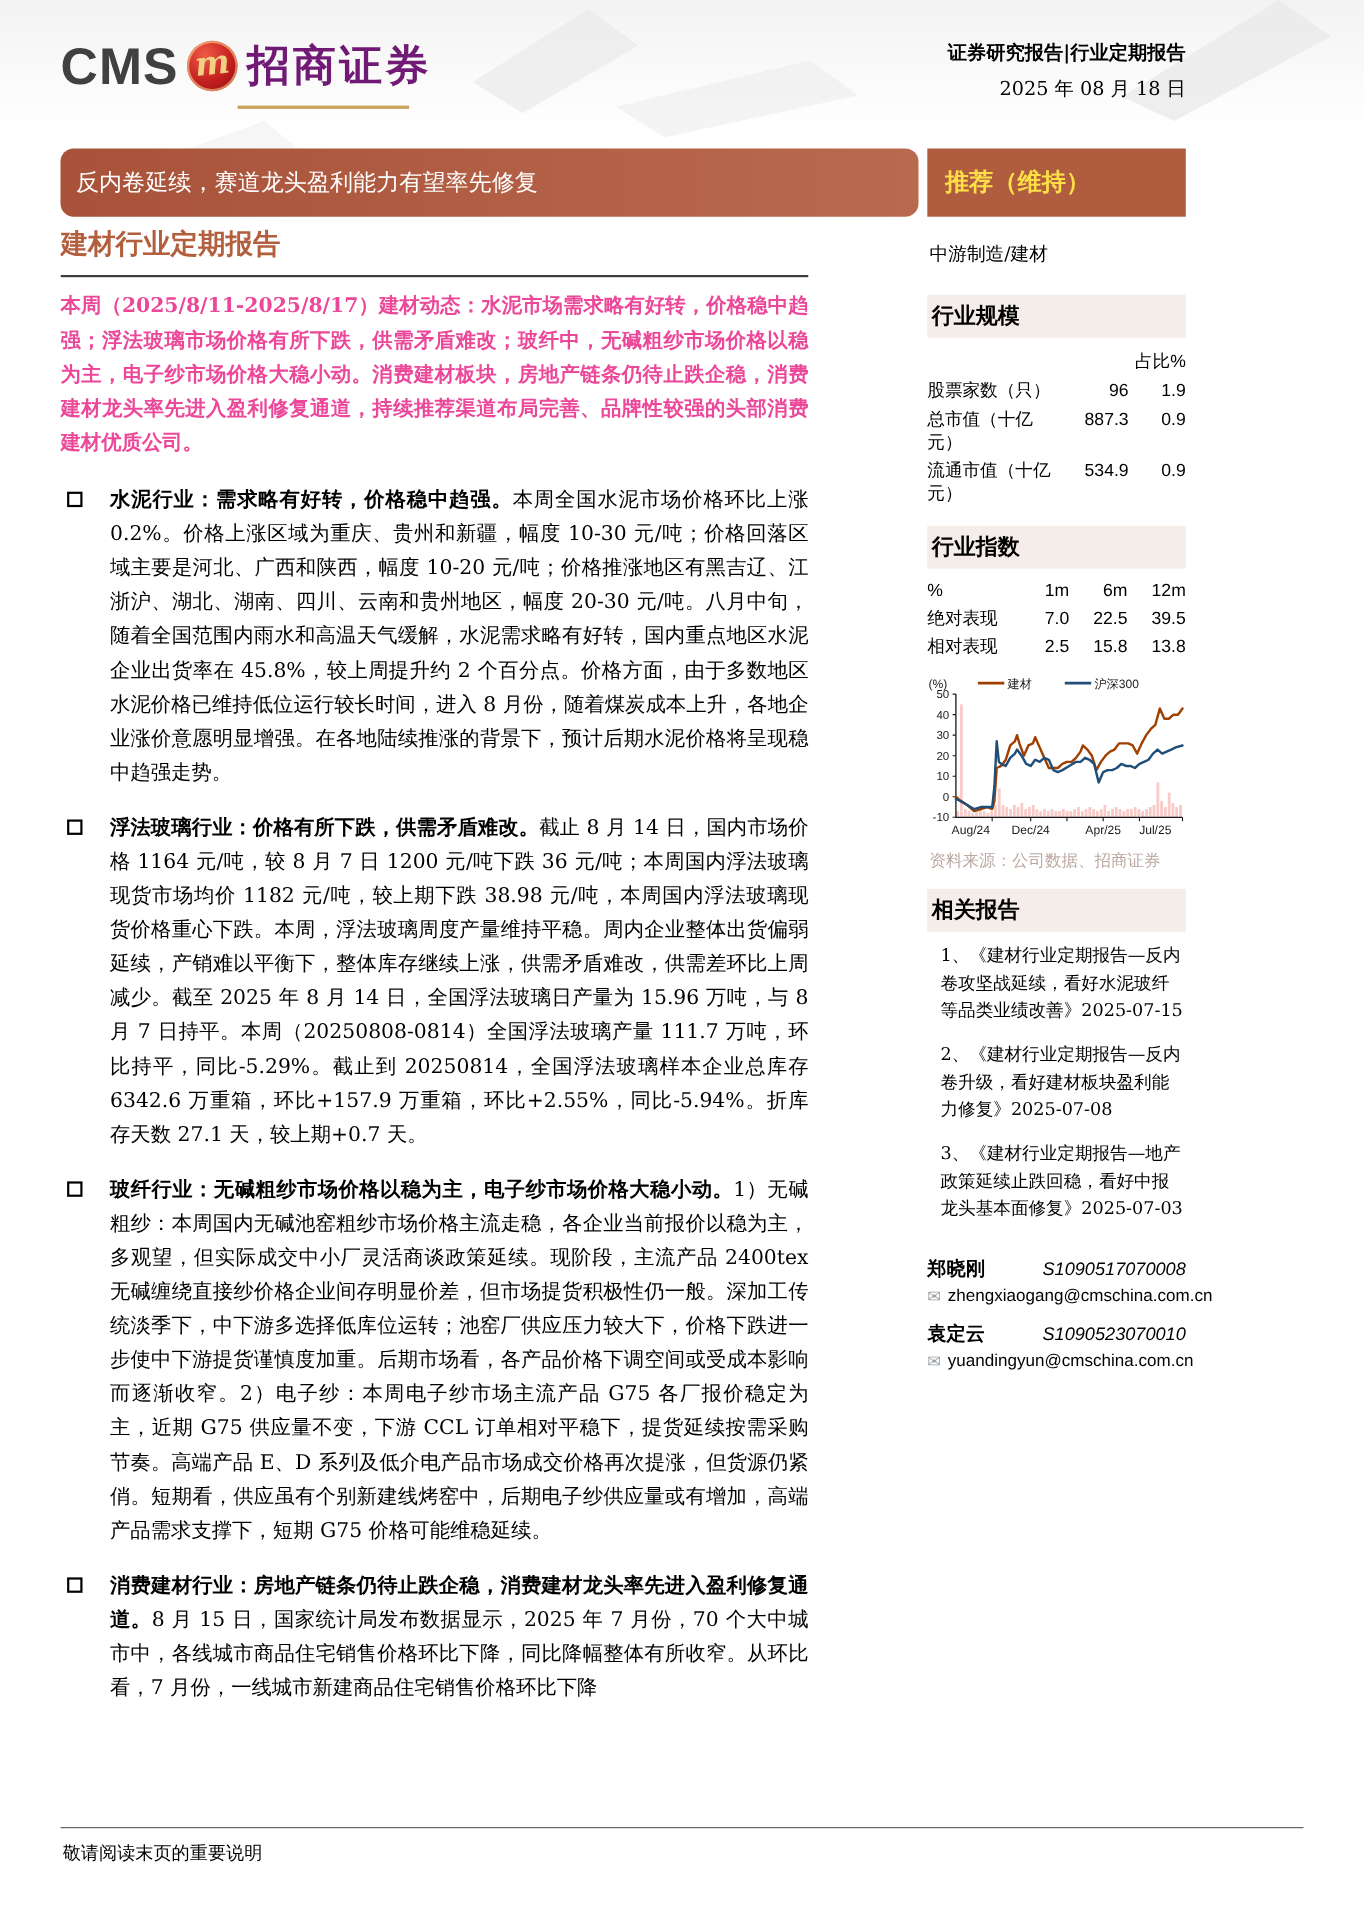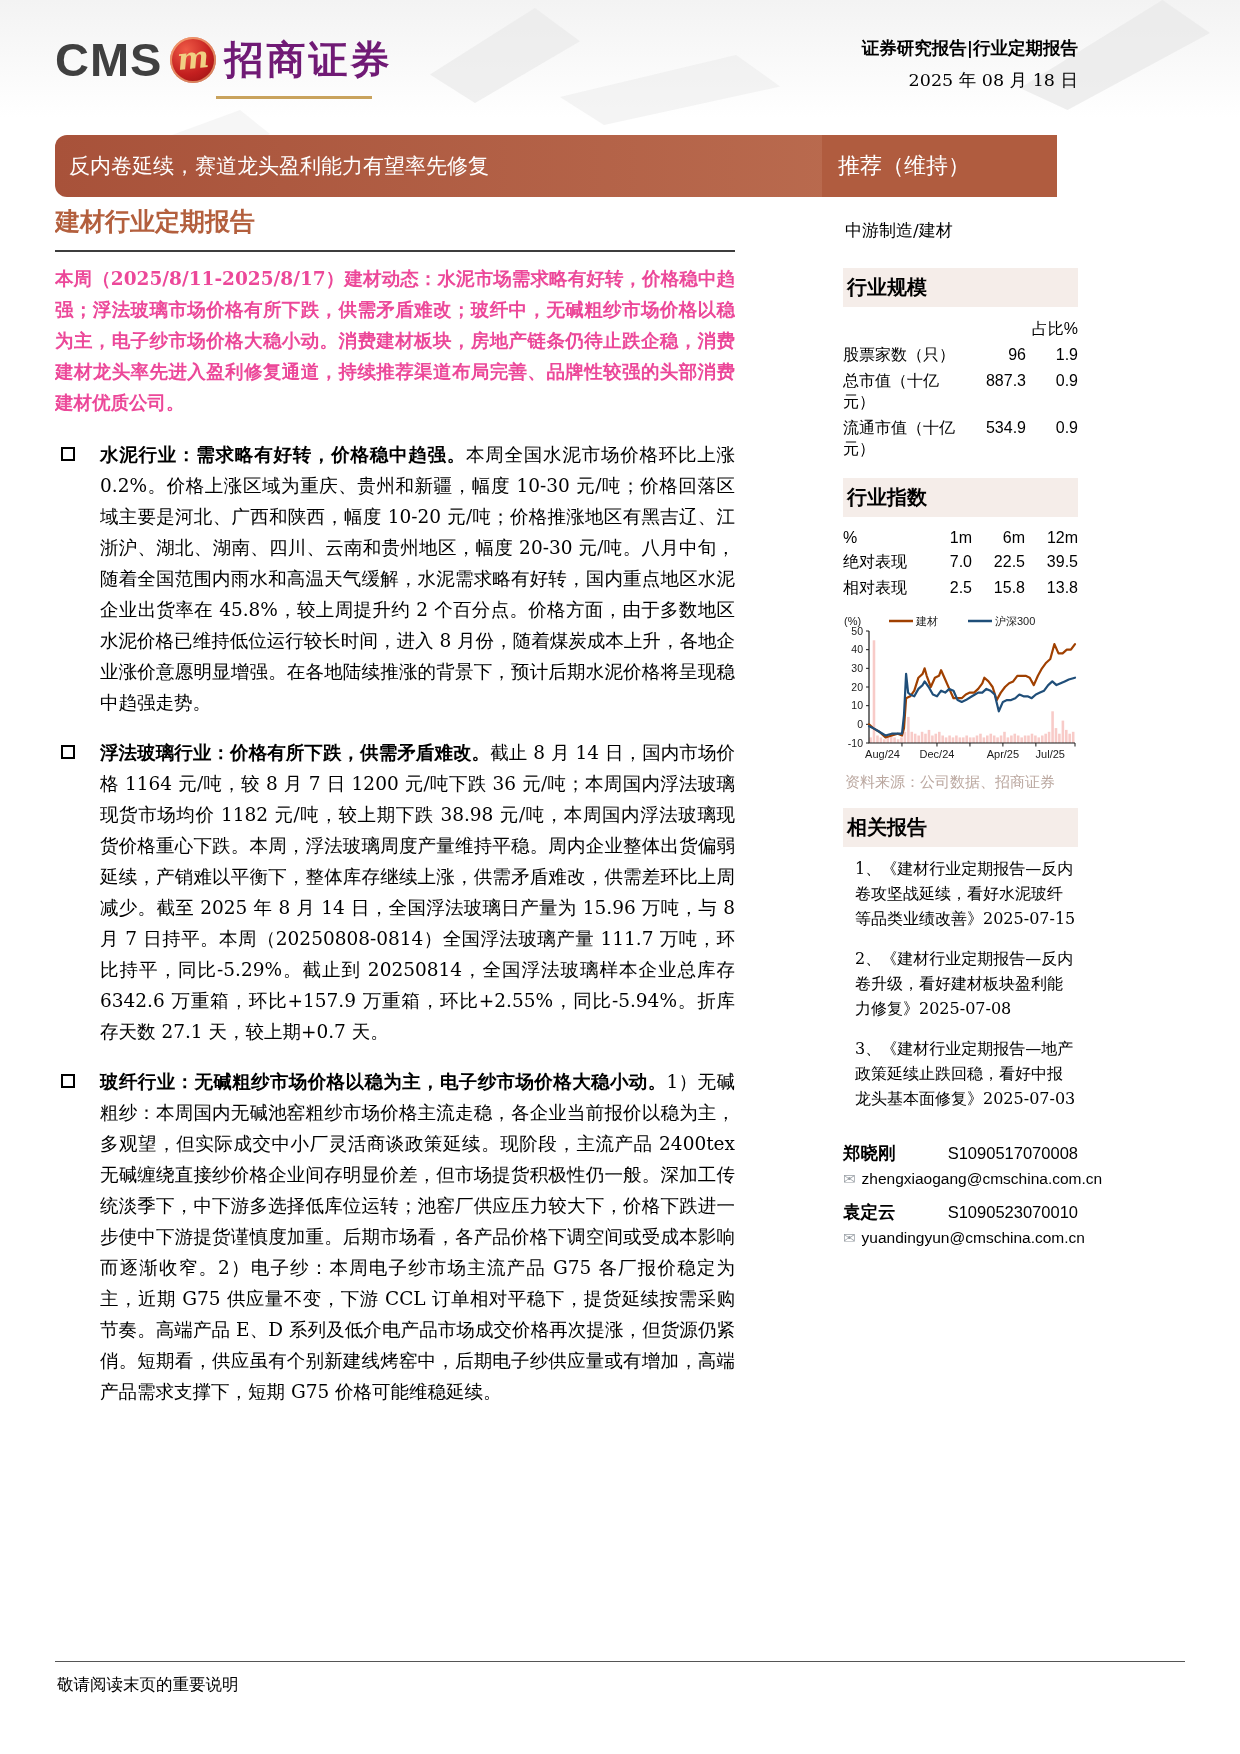--- a/index.html
+++ b/index.html
@@ -27,22 +27,22 @@
   .logo .brand{font-size:39px;font-weight:bold;color:#701a75;vertical-align:middle;letter-spacing:3px;}
   .gold-underline{position:absolute;left:216px;top:96px;width:156px;height:3px;background:#c9a35d;}
 
   .doc-type{position:absolute;right:162px;top:36px;font-size:17.5px;font-weight:bold;}
   .doc-date{position:absolute;right:162px;top:68px;font-size:17.5px;}
 
   
   .banner{position:absolute;left:55px;top:135px;width:780px;height:62px;box-sizing:border-box;
           background:linear-gradient(90deg,#a8523a,#b96a4e);color:#fff;font-size:21px;font-weight:normal;
           line-height:62px;padding-left:14px;white-space:nowrap;border-radius:12px;}
-  .rating{position:absolute;left:822px;top:135px;width:235px;height:62px;box-sizing:border-box;
-          background:#b05c3f;color:#ffffff;font-size:22px;font-weight:normal;line-height:62px;padding-left:16px;}
+  .rating{position:absolute;left:843px;top:135px;width:235px;height:62px;box-sizing:border-box;
+          background:#b05c3f;color:#fde047;font-size:22px;font-weight:bold;line-height:62px;padding-left:16px;}
 
   
   .main{position:absolute;left:55px;top:203px;width:680px;height:1447px;overflow:hidden;}
   .subtitle{color:#b35f3d;font-size:25px;font-weight:bold;margin:2px 0 12px 0;}
   .rule{border:none;border-top:2.5px solid #3d3d3d;margin:0 0 11px 0;}
   .summary{color:#ec4899;font-weight:bold;font-size:18.5px;line-height:31px;text-align:justify;margin:0 0 21px 0;}
   .bullet{position:relative;padding-left:45px;margin-bottom:19px;font-size:18.5px;line-height:31px;text-align:justify;}
   .bullet .sq{position:absolute;left:6px;top:8px;width:10px;height:10px;border:2px solid #000;background:#fff;}
   .bt{font-weight:bold;}
 
@@ -60,21 +60,21 @@
   .t-idx .lbl{width:76px;flex:none;}
   .t-idx .c{flex:1;}
   .chart-wrap{margin:2px 0 0 0;}
   svg text{font-family:"Liberation Sans","DejaVu Sans",sans-serif;fill:#1a1a1a;}
   .source{color:#bba8a0;font-size:15px;margin:4px 0 16px 2px;}
   .reports{margin-top:0;}
   .report{font-size:16px;line-height:25px;margin:0 0 15px 0;padding-left:12px;}
   .analysts{margin-top:30px;}
   .a-row{display:flex;align-items:baseline;font-size:17.5px;margin-top:12px;}
   .a-name{font-weight:bold;width:112px;}
-  .a-cert{font-family:"Liberation Sans","DejaVu Sans",sans-serif;font-size:16.5px;}
+  .a-cert{font-family:"Liberation Sans","DejaVu Sans",sans-serif;font-size:16.5px;font-style:italic;}
   .a-email{display:flex;align-items:center;gap:6px;margin-top:5px;
            font-family:"Liberation Sans","DejaVu Sans",sans-serif;font-size:15.5px;}
   .env{color:#9aa0a6;font-size:15px;}
 
   
   .footer-line{position:absolute;left:55px;top:1661px;width:1130px;border-top:1.5px solid #555;}
   .footer-text{position:absolute;left:57px;top:1674px;font-size:16.5px;}
 </style>
 </head>
 <body>
@@ -110,20 +110,24 @@
     <div class="bullet">
       <span class="sq"></span>
       <span class="bt">浮法玻璃行业：价格有所下跌，供需矛盾难改。</span><span>截止 8 月 14 日，国内市场价格 1164 元/吨，较 8 月 7 日 1200 元/吨下跌 36 元/吨；本周国内浮法玻璃现货市场均价 1182 元/吨，较上期下跌 38.98 元/吨，本周国内浮法玻璃现货价格重心下跌。本周，浮法玻璃周度产量维持平稳。周内企业整体出货偏弱延续，产销难以平衡下，整体库存继续上涨，供需矛盾难改，供需差环比上周减少。截至 2025 年 8 月 14 日，全国浮法玻璃日产量为 15.96 万吨，与 8 月 7 日持平。本周（20250808-0814）全国浮法玻璃产量 111.7 万吨，环比持平，同比-5.29%。截止到 20250814，全国浮法玻璃样本企业总库存 6342.6 万重箱，环比+157.9 万重箱，环比+2.55%，同比-5.94%。折库存天数 27.1 天，较上期+0.7 天。</span>
     </div>
 
     <div class="bullet">
       <span class="sq"></span>
       <span class="bt">玻纤行业：无碱粗纱市场价格以稳为主，电子纱市场价格大稳小动。</span><span>1）无碱粗纱：本周国内无碱池窑粗纱市场价格主流走稳，各企业当前报价以稳为主，多观望，但实际成交中小厂灵活商谈政策延续。现阶段，主流产品 2400tex 无碱缠绕直接纱价格企业间存明显价差，但市场提货积极性仍一般。深加工传统淡季下，中下游多选择低库位运转；池窑厂供应压力较大下，价格下跌进一步使中下游提货谨慎度加重。后期市场看，各产品价格下调空间或受成本影响而逐渐收窄。2）电子纱：本周电子纱市场主流产品 G75 各厂报价稳定为主，近期 G75 供应量不变，下游 CCL 订单相对平稳下，提货延续按需采购节奏。高端产品 E、D 系列及低介电产品市场成交价格再次提涨，但货源仍紧俏。短期看，供应虽有个别新建线烤窑中，后期电子纱供应量或有增加，高端产品需求支撑下，短期 G75 价格可能维稳延续。</span>
     </div>
 
+    <div class="bullet">
+      <span class="sq"></span>
+      <span class="bt">消费建材行业：房地产链条仍待止跌企稳，消费建材龙头率先进入盈利修复通道。</span><span>8 月 15 日，国家统计局发布数据显示，2025 年 7 月份，70 个大中城市中，各线城市商品住宅销售价格环比下降，同比降幅整体有所收窄。从环比看，7 月份，一线城市新建商品住宅销售价格环比下降</span>
+    </div>
   </div>
 
   <div class="sidebar">
     <div class="sector">中游制造/建材</div>
 
     <div class="band">行业规模</div>
     <div class="t-scale">
       <div class="row">
         <span class="lbl"></span>
         <span class="num v"></span>

